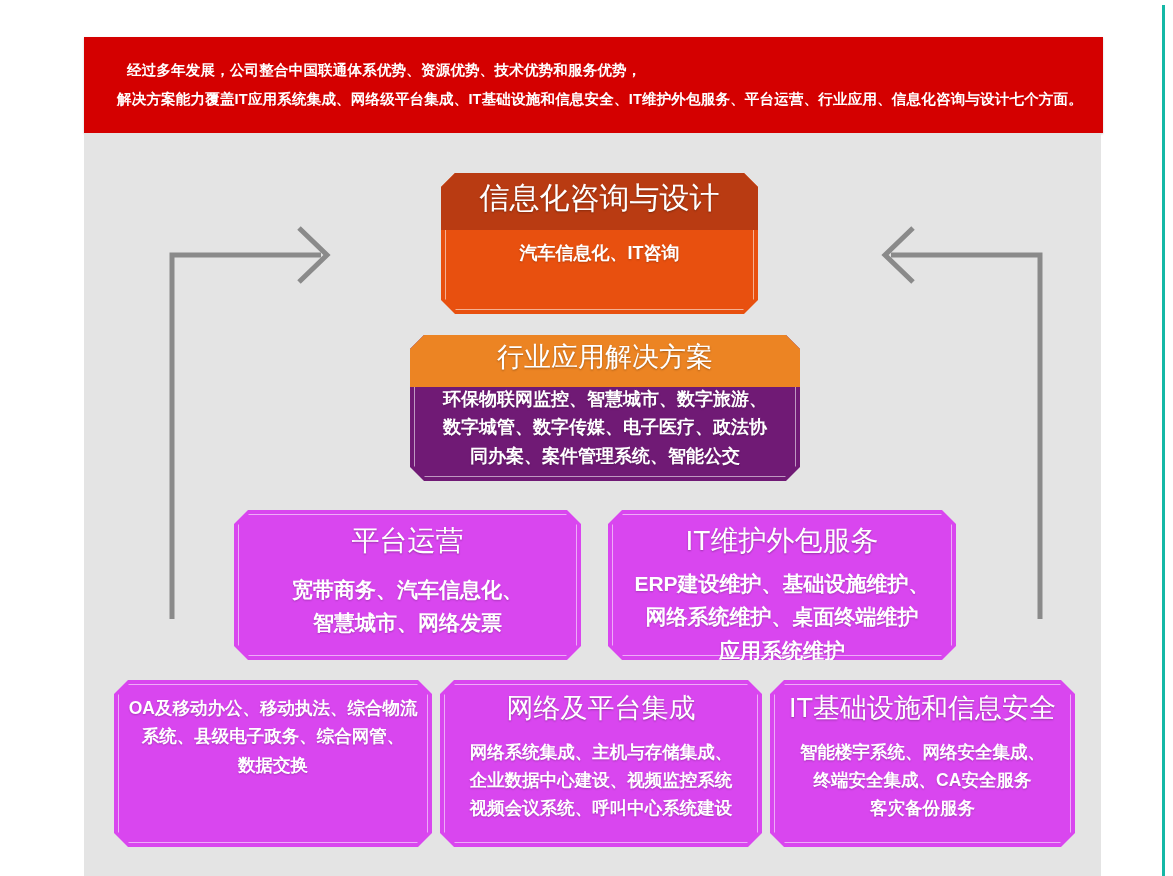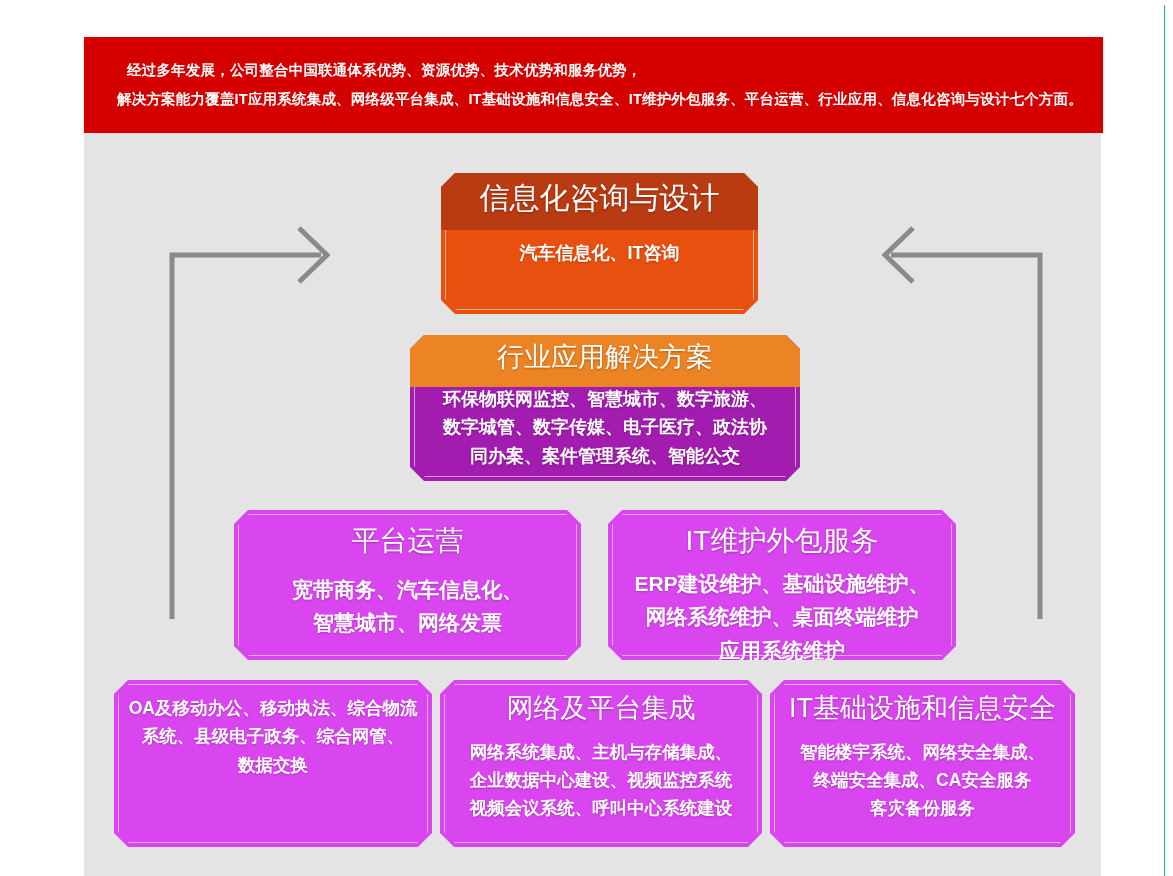--- a/index.html
+++ b/index.html
@@ -5,21 +5,21 @@
   html,body{margin:0;padding:0;}
   body{
     width:1173px;height:876px;
     background:#ffffff;
     font-family:"Liberation Sans","DejaVu Sans",sans-serif;
     overflow:hidden;
   }
   .page{
     position:absolute;left:5px;top:5px;width:1160px;height:871px;
     background:#ffffff;
-    border-right:1px solid #14b8a6;
+    border-right:3px solid #14b8a6;
     box-sizing:border-box;
   }
   
   .banner{
     position:absolute;left:79px;top:32px;width:1019px;height:96px;
     background:#d40000;
     box-shadow:0 1px 2px rgba(0,0,0,.18);
   }
   .banner-line{
     color:#ffffff;font-size:14.5px;font-weight:bold;
@@ -74,21 +74,21 @@
   }
   #card-consulting .head-band{
     position:absolute;left:0;top:0;width:100%;height:57px;
     background:#b93b12;z-index:1;
   }
   #card-consulting .title{margin-top:8px;}
   #card-consulting .body{margin-top:26px;font-size:18px;}
   
   #card-industry{
     left:326px;top:202px;width:390px;height:146px;
-    background:#a21caf;
+    background:#701a75;
   }
   #card-industry .head-band{
     position:absolute;left:0;top:0;width:100%;height:52px;
     background:#ec8423;z-index:1;
   }
   #card-industry .title{margin-top:8px;font-size:27px;}
   #card-industry .body{margin-top:12px;font-size:18px;line-height:1.6;}
   
   .teal{background:#d946ef;}
   #card-platform{left:150px;top:377px;width:347px;height:150px;}

